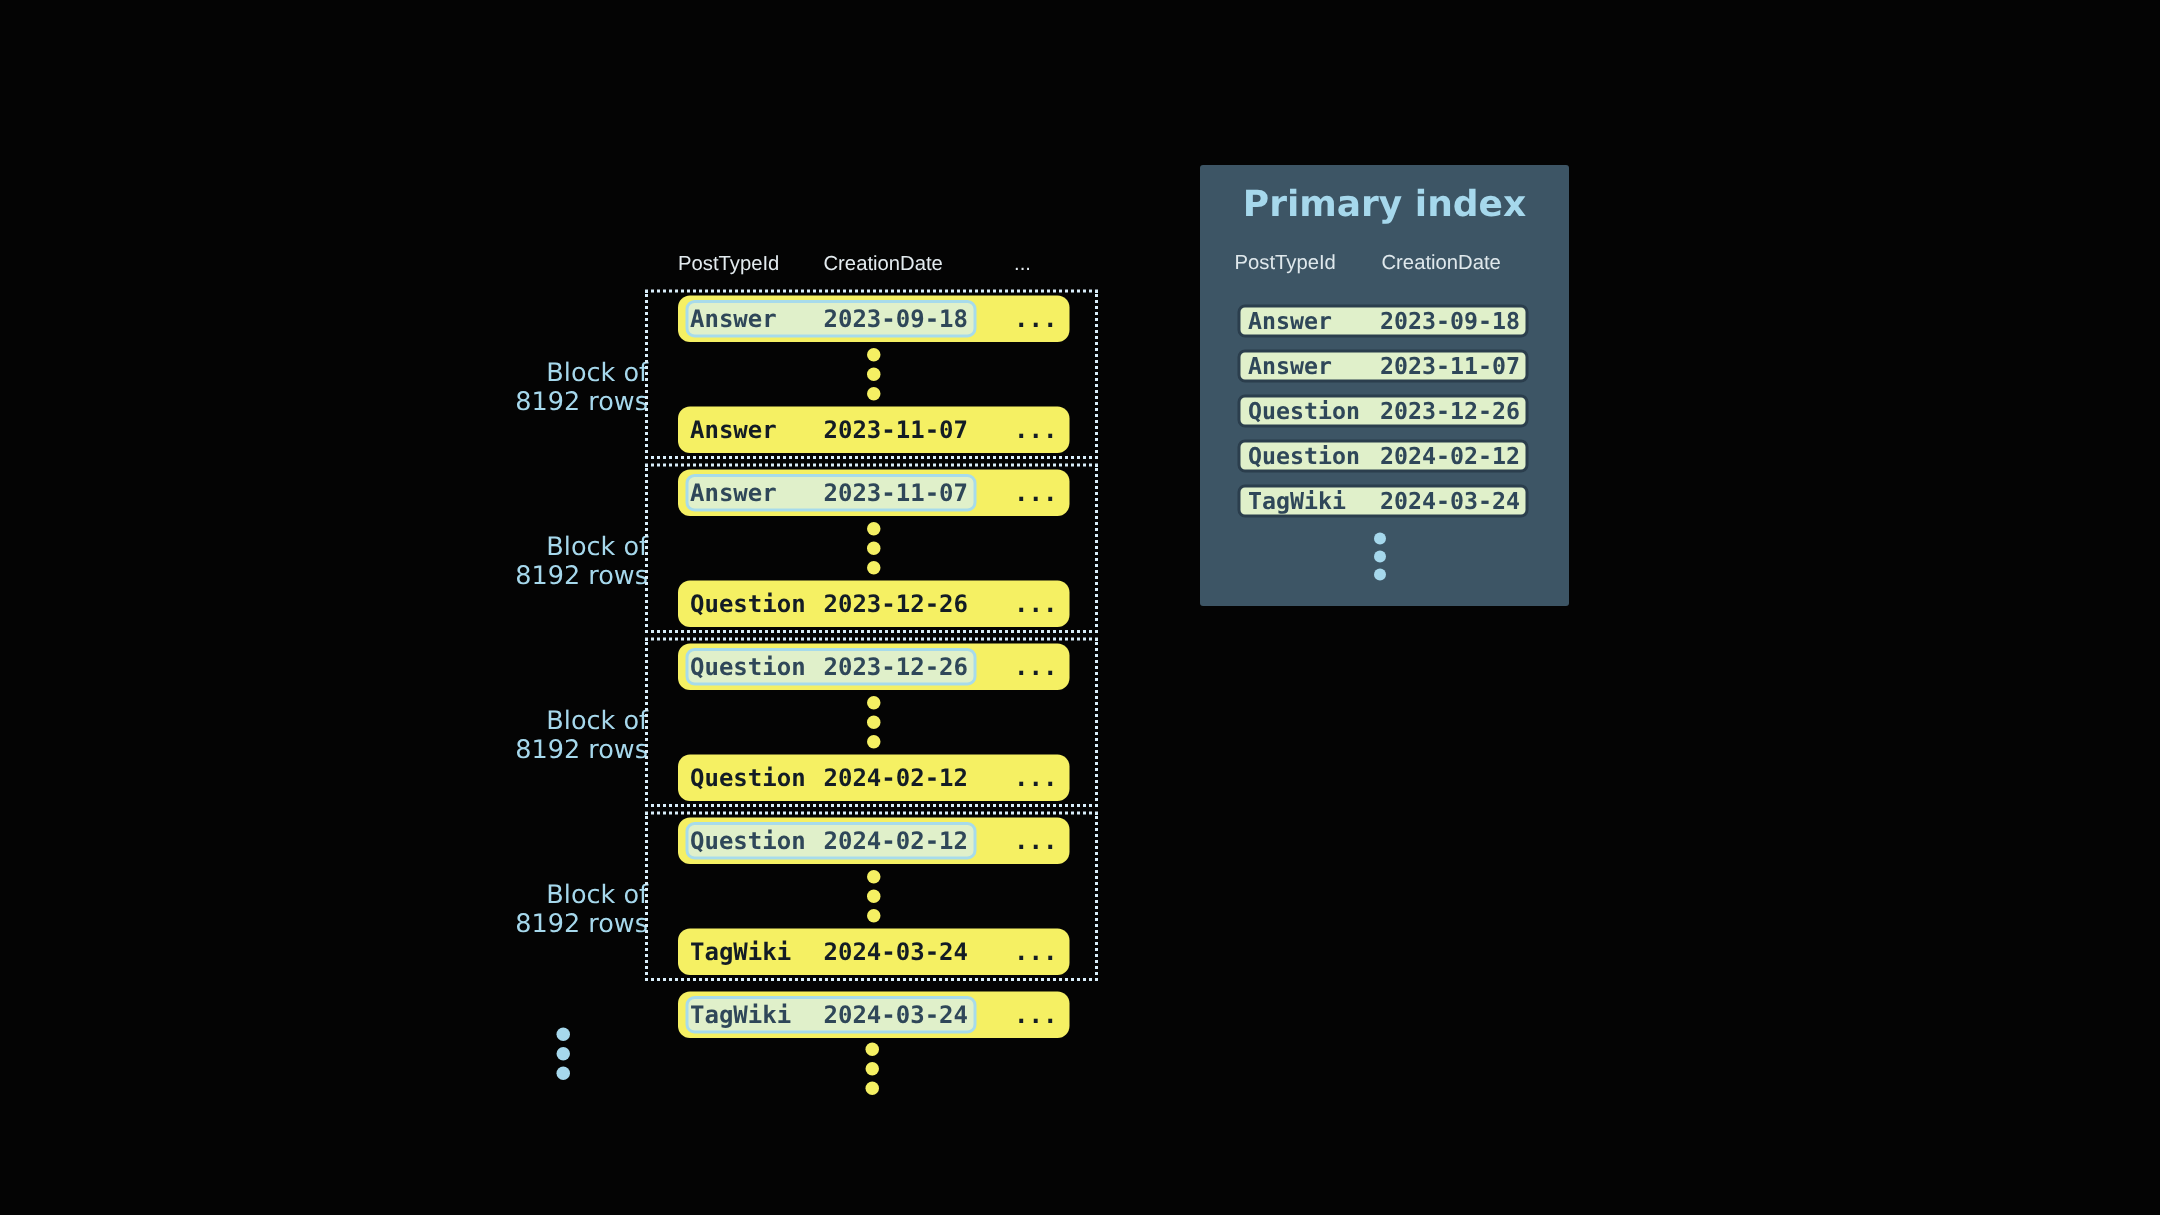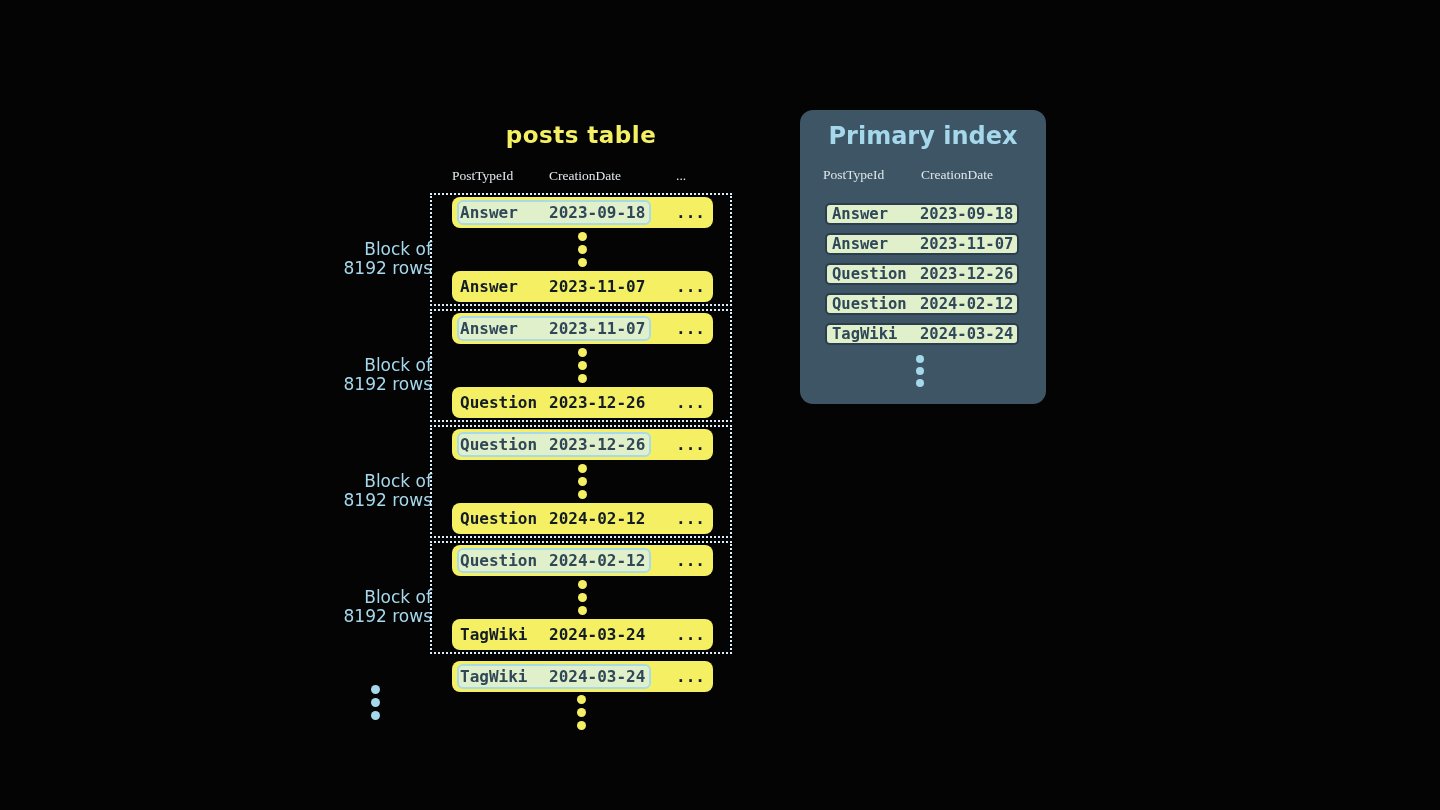--- a/index.html
+++ b/index.html
@@ -1,21 +1,21 @@
 <!DOCTYPE html>
 <html><head>
 <meta charset="utf-8">
 <style>
   * { margin:0; padding:0; box-sizing:border-box; }
   html,body { background:#000; }
   .canvas {
     position:relative; width:1440px; height:810px; background:#040404;
     overflow:hidden; font-family:"DejaVu Sans", sans-serif;
   }
-  .mono { font-family:Liberation Serif, serif;justify-content:flex-end; }
+  .mono { font-family:Liberation Sans, sans-serif;justify-content:flex-end; }
 
   
   .posts-title {
     position:absolute; left:430px; top:122px; width:302px; text-align:center;
     color:#f5f063; font-size:23px; font-weight:600; letter-spacing:0.5px;
   }
   .posts-header {
     position:absolute; left:452px; top:168px; display:flex;
     color:#e3ebef; font-size:13.5px;
   }
@@ -54,21 +54,21 @@
   .dot { width:9px; height:9px; border-radius:50%; }
   .dot-yellow { background:#f5f063; }
   .dot-blue { background:#a6d8ec; }
   .block-dots { left:146px; top:37px; }
   .bottom-yellow-dots { left:577px; top:695px; }
   .bottom-blue-dots { left:371px; top:685px; }
 
   
   .panel {
     position:absolute; left:800px; top:110px; width:246px; height:294px;
-    background:#3d5565; border-radius:13px;
+    background:#3d5565; border-radius:2px;
   }
   .panel-title {
     position:absolute; top:12px; left:0; width:100%; text-align:center;
     color:#a6d8ec; font-size:24px; font-weight:600;
   }
   .panel-header {
     position:absolute; left:23px; top:57px; display:flex;
     color:#dfe8ec; font-size:13.5px;
   }
   .panel-header .c1 { width:98px; }
@@ -81,21 +81,20 @@
   }
   .irow .type { width:88px; }
   .panel-dots { left:116px; top:245px; }
   .panel-dots .dot { width:8px; height:8px; }
 </style>
 </head>
 <body>
 
 <div class="canvas">
 
-  <div class="posts-title">posts table</div>
   <div class="posts-header mono">
     <span class="c1">PostTypeId</span>
     <span class="c2">CreationDate</span>
     <span class="c3">...</span>
   </div>
 
   <div class="block-label" style="top:240px">
     <div>Block of</div>
     <div>8192 rows</div>
   </div>

